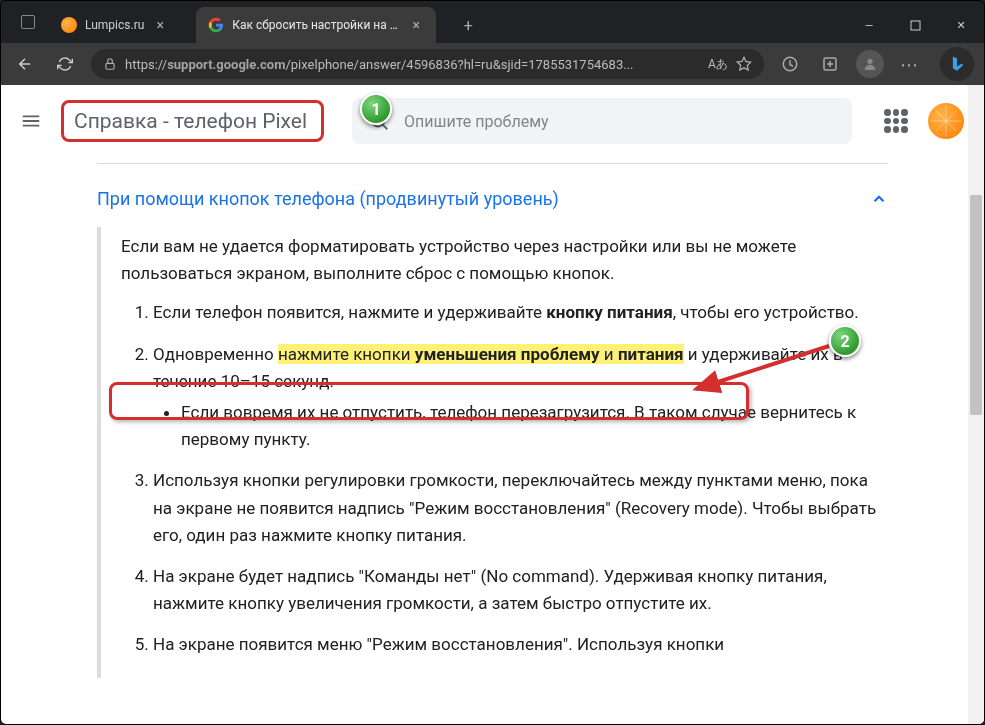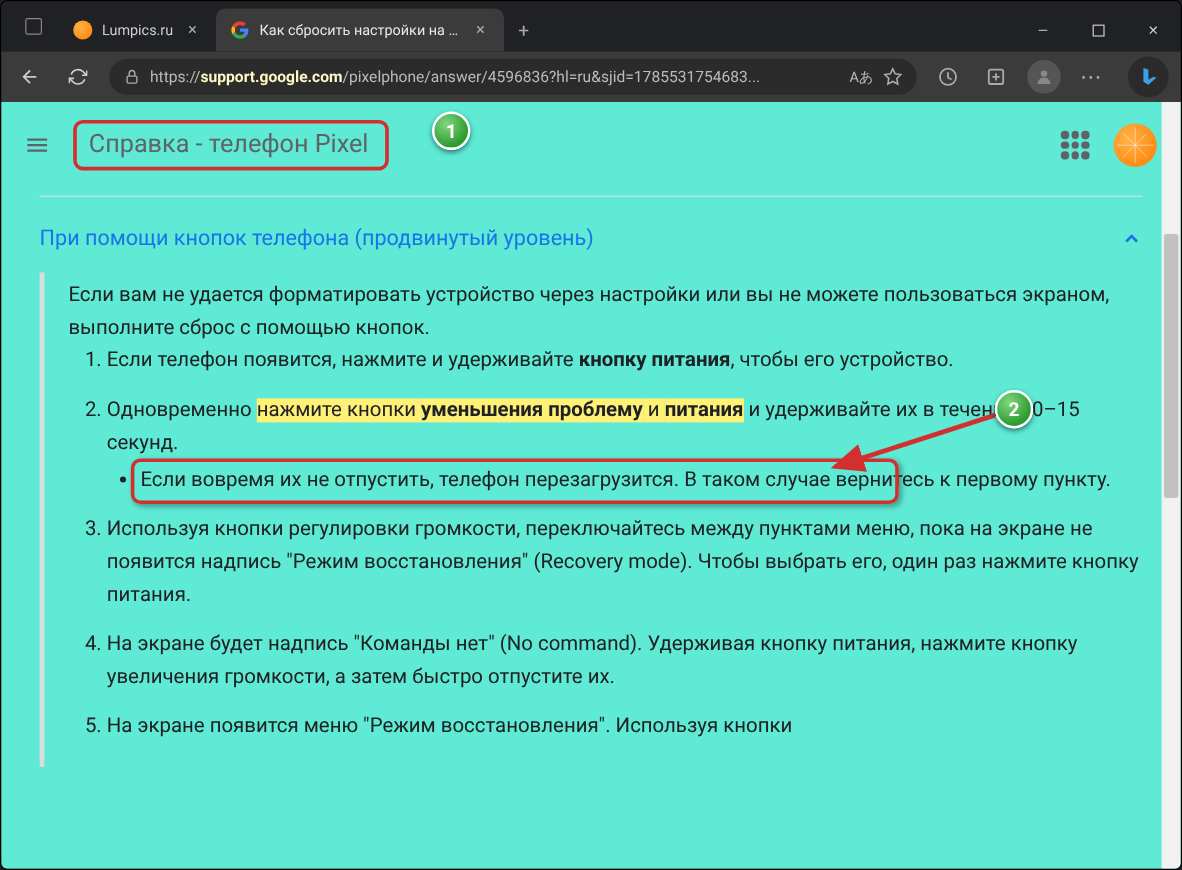--- a/index.html
+++ b/index.html
@@ -1,64 +1,64 @@
 <!DOCTYPE html>
 <html><head>
 <meta charset="utf-8">
 <style>
 * { margin: 0; padding: 0; box-sizing: border-box; font-family: -apple-system, BlinkMacSystemFont, "Segoe UI", Roboto, Arial, sans-serif; }
 body { width: 985px; height: 725px; background: #202124; overflow: hidden; border: 1px solid #000; border-radius: 6px; position: relative; }
 
 
 .titlebar { height: 42px; background: #202124; display: flex; align-items: flex-end; }
-.tab-strip { display: flex; height: 36px; margin-left: 48px; flex: 1; }
+.tab-strip { display: flex; height: 36px; margin-left: 48px; flex: 1; gap: 16px; }
 .tab-spacer-icon { position: absolute; left: 20px; top: 14px; width: 14px; height: 14px; border: 1px solid #888; border-radius: 2px; }
 .tab { display: flex; align-items: center; padding: 0 12px; height: 36px; border-radius: 8px 8px 0 0; max-width: 240px; position: relative; color: #cfcfcf; font-size: 12px; }
 .tab.active { background: #3b3b3b; color: #e8e8e8; }
 .tab .favicon { width: 16px; height: 16px; margin-right: 8px; border-radius: 50%; flex-shrink: 0; }
 .tab .fav-orange { background: radial-gradient(circle at 35% 35%, #ffb347, #ff7b00); }
 .tab .fav-google { display: flex; align-items: center; justify-content: center; }
 .tab .tab-title { white-space: nowrap; overflow: hidden; text-overflow: ellipsis; flex: 1; }
 .tab .tab-close { margin-left: 8px; color: #aaa; font-size: 14px; width: 16px; text-align: center; flex-shrink: 0; }
 .tab-new { width: 32px; display: flex; align-items: center; justify-content: center; color: #aaa; font-size: 16px; }
 .win-controls { display: flex; margin-left: auto; }
 .win-btn { width: 46px; height: 36px; display: flex; align-items: center; justify-content: center; color: #ccc; font-size: 11px; }
 
 
 .addrbar { height: 42px; background: #3b3b3b; display: flex; align-items: center; padding: 0 10px; gap: 12px; }
 .nav-btn { width: 28px; height: 28px; display: flex; align-items: center; justify-content: center; color: #ccc; }
 .url-box { flex: 1; height: 30px; background: #2b2b2b; border-radius: 15px; display: flex; align-items: center; padding: 0 12px; color: #bbb; font-size: 13px; gap: 8px; overflow: hidden; }
 .url-text { white-space: nowrap; overflow: hidden; flex: 1; }
-.url-text .bold { color: #fef9c3; }
+.url-text .bold { color: #a3a3a3; }
 .tool-icon { width: 28px; height: 28px; display: flex; align-items: center; justify-content: center; color: #aaa; }
 .avatar-circle { width: 28px; height: 28px; border-radius: 50%; background: #555; display: flex; align-items: center; justify-content: center; }
 .bing-circle { width: 34px; height: 34px; border-radius: 50%; background: #2b2b2b; display: flex; align-items: center; justify-content: center; margin-left: 4px; }
 
 
-.page { position: absolute; top: 84px; left: 0; right: 0; bottom: 0; background: #5eead4; overflow: hidden; }
+.page { position: absolute; top: 84px; left: 0; right: 0; bottom: 0; background: #ffffff; overflow: hidden; }
 
 
 .help-header { height: 72px; display: flex; align-items: center; padding: 0 20px 0 8px; gap: 8px; }
 .hamburger { width: 44px; height: 44px; display: flex; align-items: center; justify-content: center; color: #5f6368; }
 .page-title-box { border: 3px solid #d32f2f; border-radius: 8px; padding: 6px 14px 6px 10px; position: relative; }
 .page-title { font-size: 21px; color: #5f6368; }
 .search-box { flex: 1; height: 46px; background: #f1f3f4; border-radius: 8px; display: flex; align-items: center; padding: 0 16px; gap: 14px; margin-left: 20px; max-width: 500px; }
 .search-box .search-icon { color: #5f6368; }
 .search-placeholder { color: #80868b; font-size: 16px; }
 .apps-grid { width: 24px; height: 24px; display: grid; grid-template-columns: repeat(3,1fr); grid-template-rows: repeat(3,1fr); gap: 2px; margin-left: auto; margin-right: 12px; }
 .apps-grid i { background: #5f6368; border-radius: 50%; }
 .orange-avatar { width: 36px; height: 36px; border-radius: 50%; background: radial-gradient(circle at 35% 35%, #ffb347, #ff7b00); position: relative; }
 
 
-.content { padding: 0 32px; }
+.content { padding: 0 96px; }
 .divider-top { border-top: 1px solid #dadce0; margin: 6px 0 12px; }
 .accordion-header { display: flex; align-items: center; justify-content: space-between; padding: 12px 0 18px; color: #1a73e8; font-size: 18px; }
 .chevron-up { color: #1a73e8; }
 .article { border-left: 4px solid #dadce0; padding: 6px 0 6px 20px; font-size: 17px; line-height: 1.6; color: #202124; }
-.article p { }
+.article p { margin-bottom: 12px; }
 .article ol { padding-left: 32px; }
 .article ol > li { margin-bottom: 14px; }
 .article ul { list-style: disc; padding-left: 28px; margin-top: 4px; }
 .article ul li { margin-bottom: 10px; }
 .bold { font-weight: 700; }
 .highlight-rect { position: absolute; border: 3px solid #d32f2f; border-radius: 8px; pointer-events: none; box-shadow: 2px 2px 4px rgba(0,0,0,0.3); }
 .hl-yellow { background: #fff176; }
 
 
 .callout { position: absolute; width: 32px; height: 32px; border-radius: 50%; background: radial-gradient(circle at 35% 30%, #7fd67f 0%, #2e9b2e 70%); border: 2px solid #fff; box-shadow: 0 2px 4px rgba(0,0,0,0.5); display: flex; align-items: center; justify-content: center; color: #fff; font-weight: bold; font-size: 16px; z-index: 10; }
@@ -157,20 +157,27 @@
 <div class="page">
 
   <div class="help-header">
     <div class="hamburger">
       <svg width="22" height="22" viewBox="0 0 24 24" fill="#5f6368">
           <path d="M3 6h18v2H3zM3 11h18v2H3zM3 16h18v2H3z"></path>
         </svg>
     </div>
     <div class="page-title-box">
       <span class="page-title">Справка - телефон Pixel</span>
+    </div>
+    <div class="search-box">
+      <svg class="search-icon" width="22" height="22" viewBox="0 0 24 24" fill="none" stroke="#5f6368" stroke-width="2">
+          <circle cx="11" cy="11" r="7"></circle>
+          <path d="M21 21l-5-5"></path>
+        </svg>
+      <span class="search-placeholder">Опишите проблему</span>
     </div>
     <div class="apps-grid">
         <i></i>
         <i></i>
         <i></i>
         <i></i>
         <i></i>
         <i></i>
         <i></i>
         <i></i>

